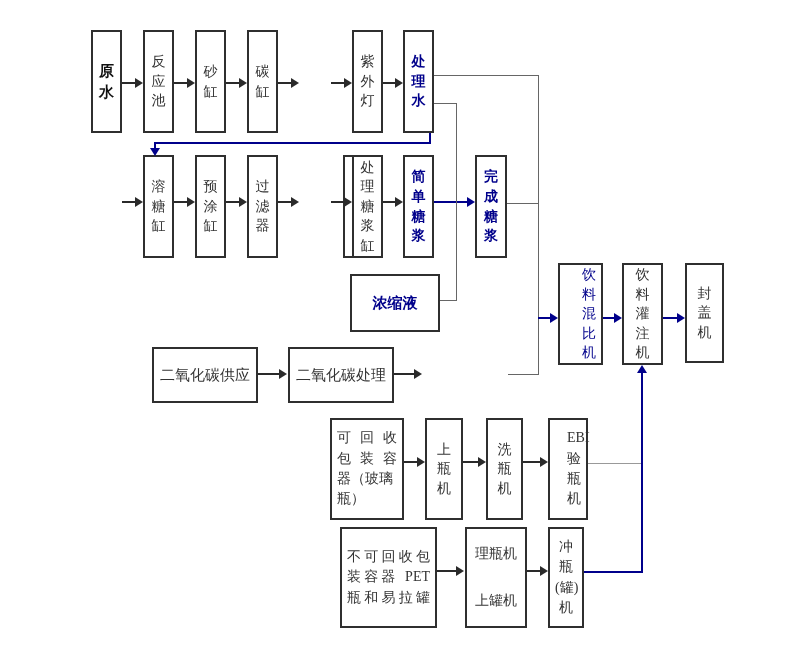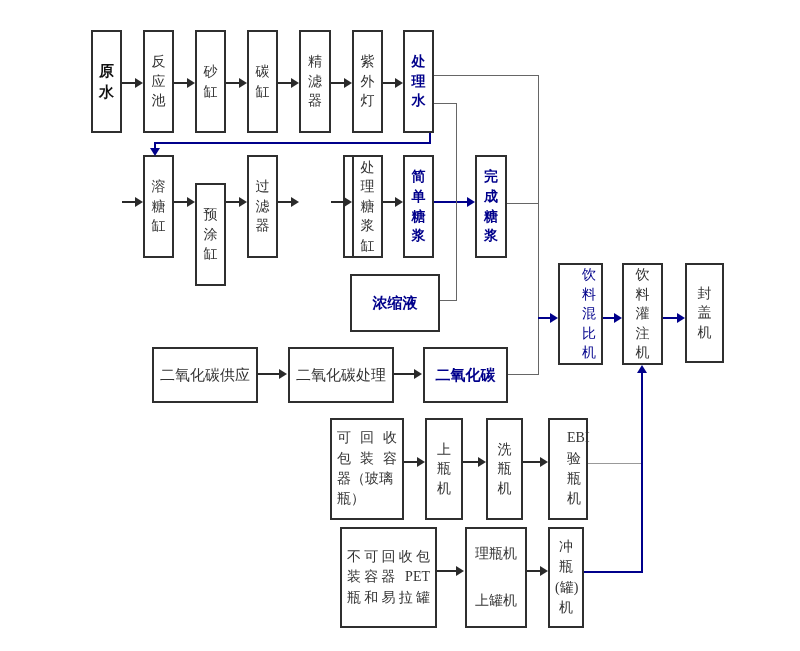--- a/index.html
+++ b/index.html
@@ -61,23 +61,20 @@
     </div>
   <div class="box v" style="left:143px;top:30px;width:31px;height:103px;">
       <span class="vlabel">反应池</span>
     </div>
   <div class="box v" style="left:195px;top:30px;width:31px;height:103px;">
       <span class="vlabel">砂缸</span>
     </div>
   <div class="box v" style="left:247px;top:30px;width:31px;height:103px;">
       <span class="vlabel">碳缸</span>
     </div>
-  <div class="box v" style="left:299px;top:30px;width:32px;height:103px;">
-      <span class="vlabel">精滤器</span>
-    </div>
   <div class="box v" style="left:352px;top:30px;width:31px;height:103px;">
       <span class="vlabel">紫外灯</span>
     </div>
   <div class="box v navy" style="left:403px;top:30px;width:31px;height:103px;">
       <span class="vlabel">处理水</span>
     </div>
 
   <div class="hline" style="left:122px;top:82px;width:14px;"></div>
     <div class="ah-right" style="left:135px;top:78px;"></div>
   <div class="hline" style="left:174px;top:82px;width:14px;"></div>
@@ -87,21 +84,21 @@
   <div class="hline" style="left:278px;top:82px;width:14px;"></div>
     <div class="ah-right" style="left:291px;top:78px;"></div>
   <div class="hline" style="left:331px;top:82px;width:14px;"></div>
     <div class="ah-right" style="left:344px;top:78px;"></div>
   <div class="hline" style="left:383px;top:82px;width:13px;"></div>
     <div class="ah-right" style="left:395px;top:78px;"></div>
 
   <div class="box v" style="left:143px;top:155px;width:31px;height:103px;">
       <span class="vlabel">溶糖缸</span>
     </div>
-  <div class="box v" style="left:195px;top:155px;width:31px;height:103px;margin-top:28px;">
+  <div class="box v" style="left:195px;top:155px;width:31px;height:103px;">
       <span class="vlabel">预涂缸</span>
     </div>
   <div class="box v" style="left:247px;top:155px;width:31px;height:103px;">
       <span class="vlabel">过滤器</span>
     </div>
   <div class="box v" style="left:299px;top:155px;width:32px;height:103px;margin-left:44px;">
       <span class="vlabel">热交换器</span>
     </div>
   <div class="box v" style="left:352px;top:155px;width:31px;height:103px;">
       <span class="vlabel">处理糖浆缸</span>
@@ -145,23 +142,20 @@
   <div class="box navy" style="left:350px;top:274px;width:90px;height:58px;font-size:15px;">
       <span>浓缩液</span>
     </div>
 
   <div class="box" style="left:152px;top:347px;width:106px;height:56px;font-size:15px;">
       <span>二氧化碳供应</span>
     </div>
   <div class="box" style="left:288px;top:347px;width:106px;height:56px;font-size:15px;">
       <span>二氧化碳处理</span>
     </div>
-  <div class="box navy" style="left:423px;top:347px;width:85px;height:56px;font-size:15px;">
-      <span>二氧化碳</span>
-    </div>
 
   <div class="hline" style="left:258px;top:373px;width:22px;"></div>
     <div class="ah-right" style="left:279px;top:369px;"></div>
   <div class="hline" style="left:394px;top:373px;width:21px;"></div>
     <div class="ah-right" style="left:414px;top:369px;"></div>
   <div class="hline thin" style="left:508px;top:374px;width:31px;"></div>
 
   <div class="hline navy-line" style="left:538px;top:317px;width:13px;"></div>
     <div class="ah-right navy-head" style="left:550px;top:313px;"></div>
 

